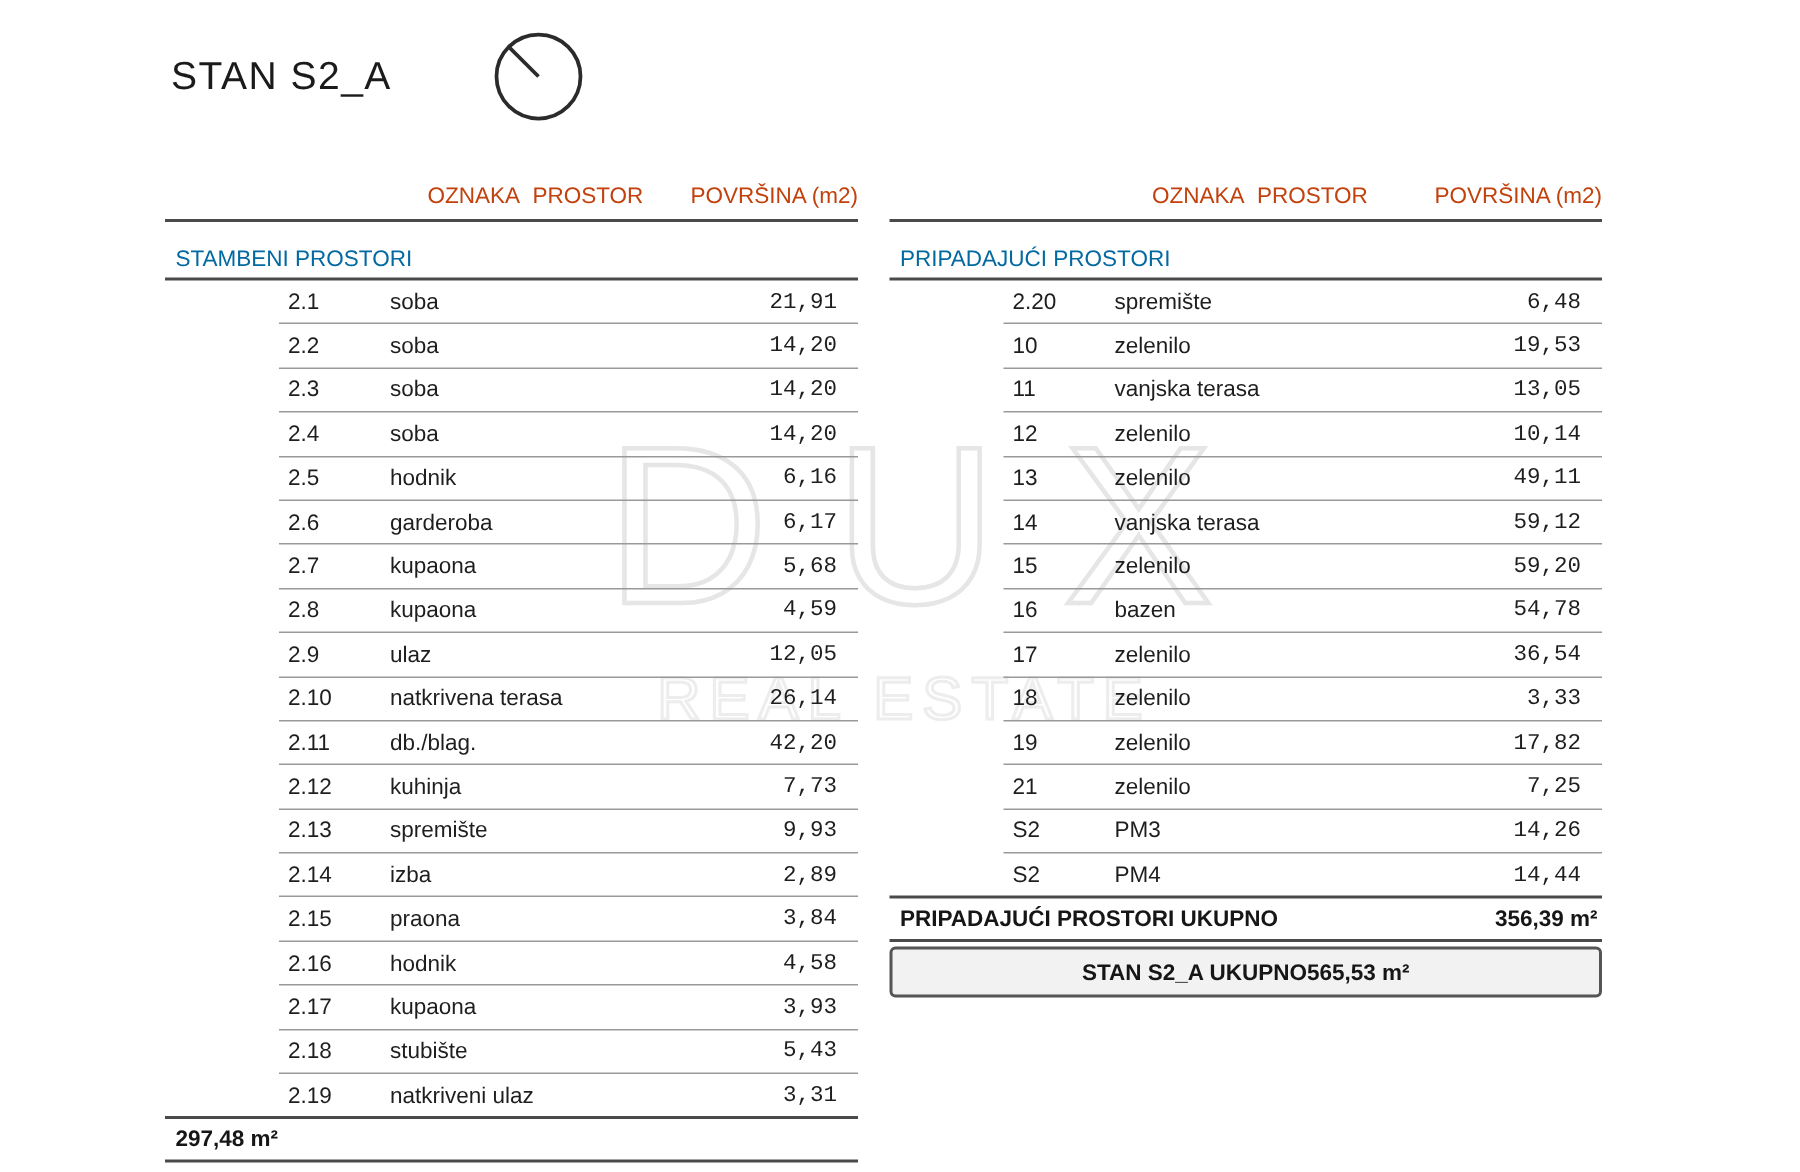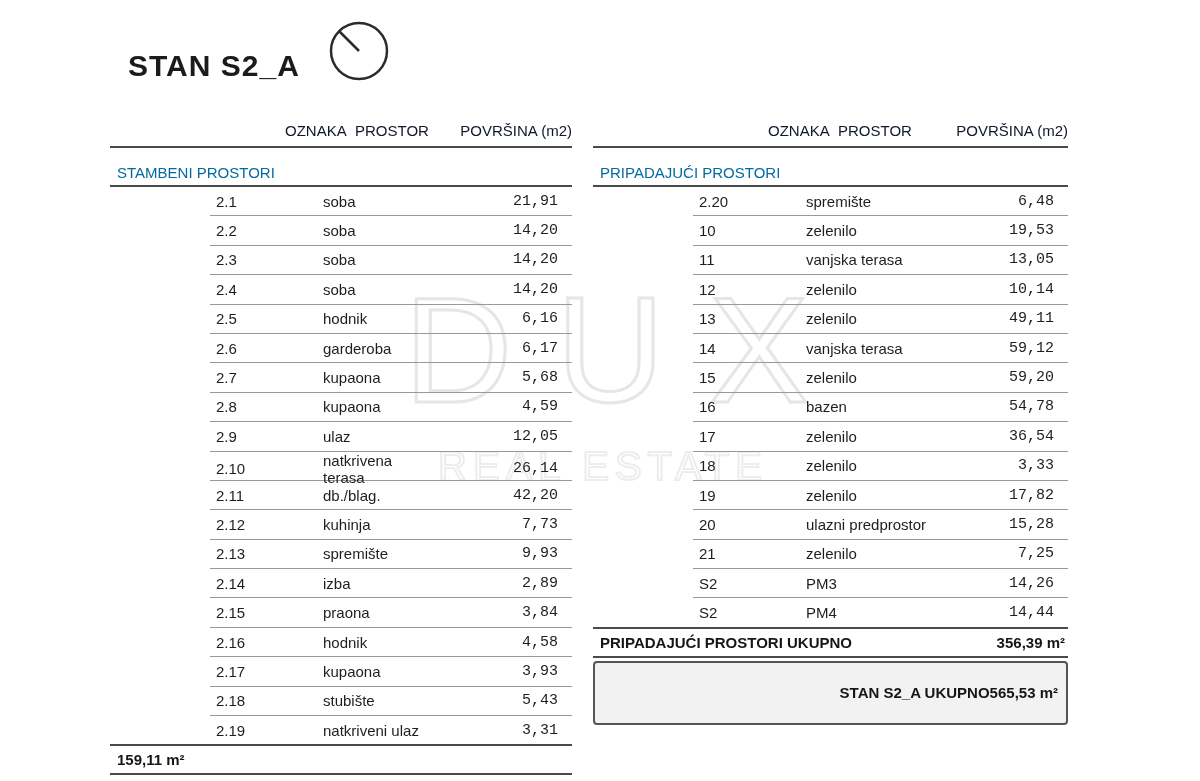--- a/index.html
+++ b/index.html
@@ -12,53 +12,53 @@
   .wm-dux{
     font-size:150px;line-height:136px;font-weight:400;letter-spacing:44px;margin-right:-44px;
     color:#ffffff;-webkit-text-stroke:3px #e6e6e6;
   }
   .wm-sub{
     margin-top:26px;font-size:40px;letter-spacing:6px;margin-right:-6px;font-weight:400;
     color:#ffffff;-webkit-text-stroke:2px #ededed;
   }
   
   .title{
-    position:absolute;left:112px;top:33px;margin:16px;font-size:30px;font-weight:700;
+    position:absolute;left:112px;top:33px;margin:2px;font-size:26px;font-weight:400;
     letter-spacing:1px;color:#1b1b1b;z-index:2;
   }
   .dial{position:absolute;left:328px;top:20px;z-index:2;}
   
   .tbl{position:absolute;top:115px;z-index:1;font-size:15px;}
   .tbl-left{left:110px;width:462px;}
   .tbl-right{left:593px;width:475px;}
   .thead{
     display:grid;grid-template-columns:175px 70px 1fr auto;align-items:center;height:31px;
-    border-bottom:2px solid #4a4a4a;color:#0f172a;
+    border-bottom:2px solid #4a4a4a;color:#c2410c;
   }
   .th-area{text-align:right;}
   .section-row{
     display:flex;align-items:center;height:25px;border-bottom:2px solid #4a4a4a;
     font-weight:400;padding-left:7px;color:#0369a1;margin-top:12px;
   }
   .trow{
     display:grid;grid-template-columns:74px 1fr 96px;align-items:center;height:28.4px;
-    margin-left:100px;border-bottom:1px solid #999999;gap:39px;
+    margin-left:76px;border-bottom:1px solid #999999;
   }
   .trow:last-child{border-bottom:none;}
   .c-ozn{padding-left:6px;}
   .c-area{text-align:right;padding-right:14px;font-family:Liberation Mono, monospace;}
   .total-row{
     display:flex;justify-content:space-between;align-items:center;height:27px;
     border-top:2px solid #4a4a4a;border-bottom:2px solid #4a4a4a;
     font-weight:700;padding:0 3px 0 7px;color:#161616;gap:40px;
   }
   .grand-total-row{
-    display:flex;justify-content:flex-end;align-items:center;height:28px;
+    display:flex;justify-content:center;align-items:center;height:28px;
     margin-top:3px;border:2px solid #555555;border-radius:4px;background:#f2f2f2;
-    font-weight:700;padding:16px 8px;color:#161616;
+    font-weight:700;padding:1px 8px;color:#161616;
   }
 </style>
 </head>
 <body>
 
 <div class="page">
 
   <div class="watermark">
     <div class="wm-dux">DUX</div>
     <div class="wm-sub">REAL ESTATE</div>
@@ -170,21 +170,21 @@
           <div class="cell c-pro">stubište</div>
           <div class="cell c-area">5,43</div>
         </div>
         <div class="trow">
           <div class="cell c-ozn">2.19</div>
           <div class="cell c-pro">natkriveni ulaz</div>
           <div class="cell c-area">3,31</div>
         </div>
       </div>
     <div class="total-row">
-      <span>159,11 m²</span>
+      <span>297,48 m²</span>
     </div>
   </section>
 
   <section class="tbl tbl-right">
     <div class="thead">
       <div></div>
       <div>OZNAKA</div>
       <div>PROSTOR</div>
       <div class="th-area">POVRŠINA (m2)</div>
     </div>
@@ -239,25 +239,20 @@
           <div class="cell c-ozn">18</div>
           <div class="cell c-pro">zelenilo</div>
           <div class="cell c-area">3,33</div>
         </div>
         <div class="trow">
           <div class="cell c-ozn">19</div>
           <div class="cell c-pro">zelenilo</div>
           <div class="cell c-area">17,82</div>
         </div>
         <div class="trow">
-          <div class="cell c-ozn">20</div>
-          <div class="cell c-pro">ulazni predprostor</div>
-          <div class="cell c-area">15,28</div>
-        </div>
-        <div class="trow">
           <div class="cell c-ozn">21</div>
           <div class="cell c-pro">zelenilo</div>
           <div class="cell c-area">7,25</div>
         </div>
         <div class="trow">
           <div class="cell c-ozn">S2</div>
           <div class="cell c-pro">PM3</div>
           <div class="cell c-area">14,26</div>
         </div>
         <div class="trow">

